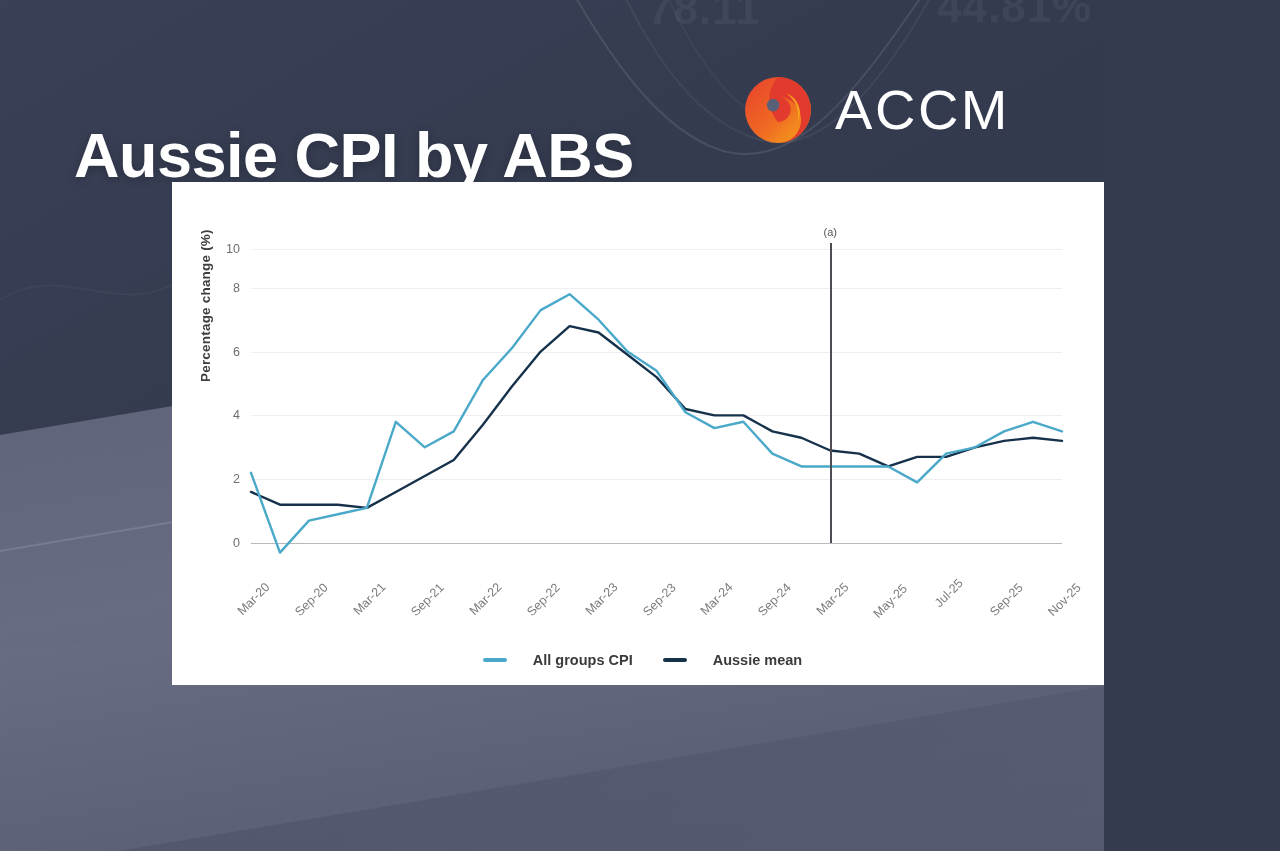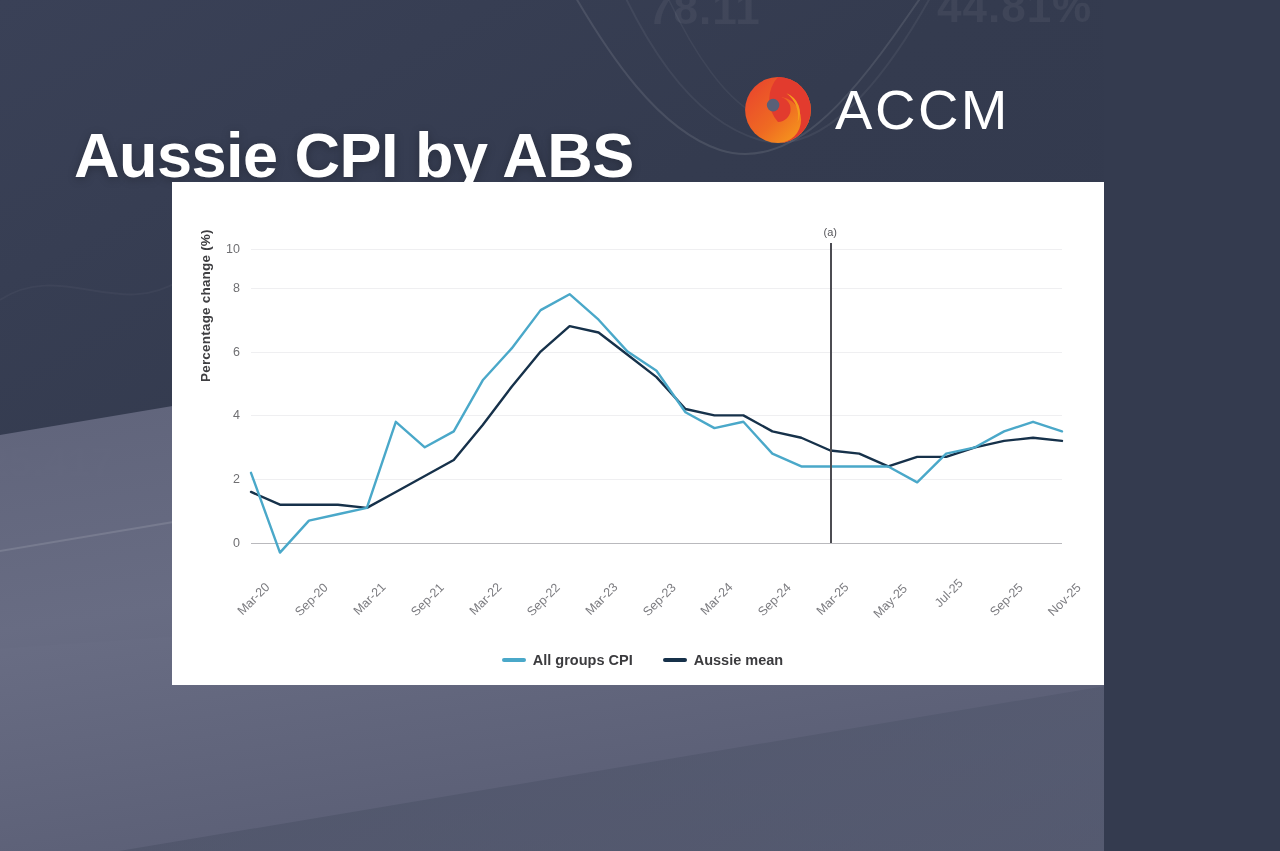--- a/index.html
+++ b/index.html
@@ -55,21 +55,21 @@
     font-size:12.5px;color:#7c7c80;white-space:nowrap;
     margin-top:9px;
   }
   .xtick span{display:block;transform:translate(-100%,0);}
   .vline{position:absolute;width:1.6px;background:#4c4c52;}
   .vline-label{position:absolute;font-size:11px;color:#55555a;transform:translateX(-50%);white-space:nowrap;}
   .legend{
     position:absolute;left:0;right:0;bottom:17px;
     display:flex;justify-content:center;align-items:center;gap:30px;
   }
-  .legend-item{display:flex;align-items:center;gap:7px;justify-content:flex-end;}
+  .legend-item{display:flex;align-items:center;gap:26px;justify-content:flex-end;}
   .legend-dash{width:24px;height:3.2px;border-radius:2px;display:block;}
   .legend-label{font-size:14.5px;font-weight:700;color:#3b3b3e;white-space:nowrap;}
 
   
   .disclaimer{
     position:absolute;left:86px;top:710px;width:1118px;
     font-size:12.4px;line-height:1.62;color:#e9eaee;
     font-family:"DejaVu Sans","Liberation Sans",sans-serif;
     text-align:justify;
   }

